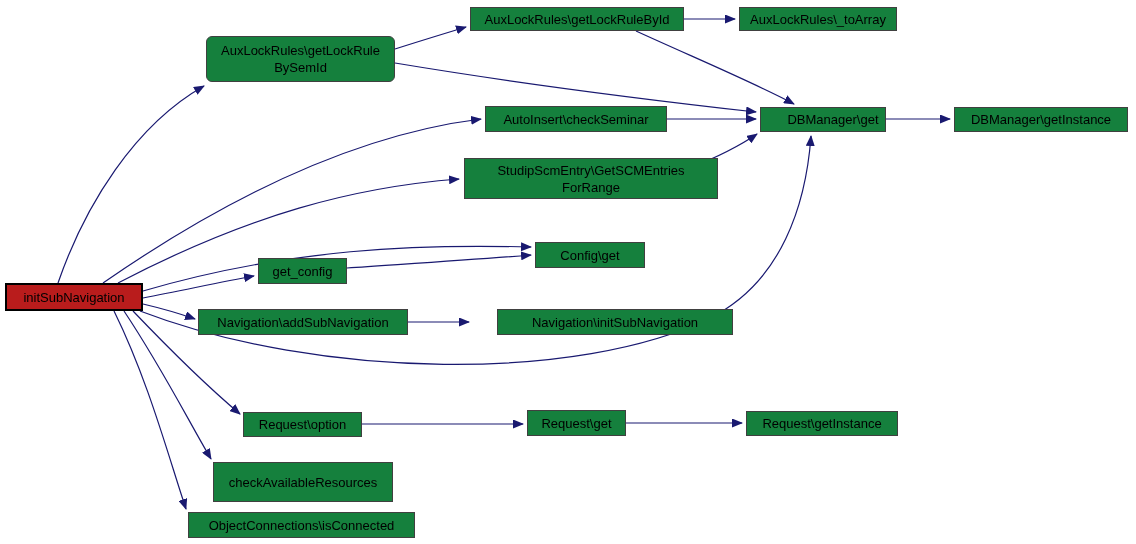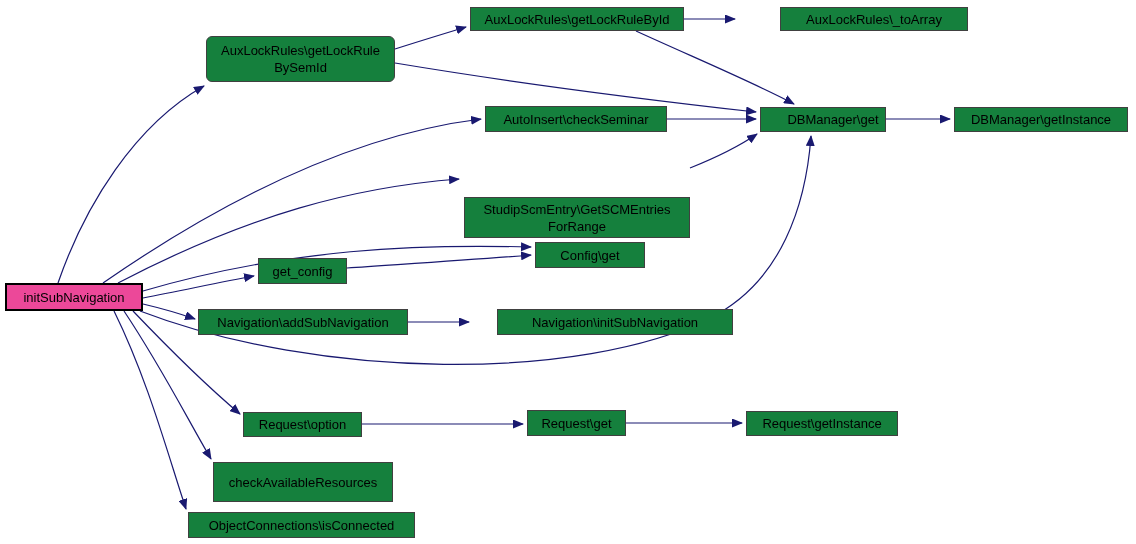--- a/index.html
+++ b/index.html
@@ -30,21 +30,21 @@
     line-height: 17px;
     display: flex;
     flex-direction: column;
     align-items: center;
     justify-content: center;
     text-align: center;
     white-space: nowrap;
     cursor: pointer;
   }
   .node.highlight {
-    background: #ec4899;
+    background: #b91c1c;
     border: 2px solid #000000;
   }
   .edge {
     fill: none;
     stroke-width: 1.2px;
   }
 </style>
 </head>
 <body>
 
@@ -83,33 +83,33 @@
 <div class="node highlight" style="left: 5px; top: 283px; width: 138px; height: 28px;">
       <div>initSubNavigation</div>
     </div>
     <div class="node" style="left: 206px; top: 36px; width: 189px; height: 46px; border-radius: 6px;">
       <div>AuxLockRules\getLockRule</div>
       <div>BySemId</div>
     </div>
     <div class="node" style="left: 470px; top: 7px; width: 214px; height: 24px;">
       <div>AuxLockRules\getLockRuleById</div>
     </div>
-    <div class="node" style="left: 739px; top: 7px; width: 188px; height: 24px; margin-left: 41px;">
+    <div class="node" style="left: 739px; top: 7px; width: 158px; height: 24px;">
       <div>AuxLockRules\_toArray</div>
     </div>
     <div class="node" style="left: 485px; top: 106px; width: 182px; height: 26px;">
       <div>AutoInsert\checkSeminar</div>
     </div>
     <div class="node" style="left: 760px; top: 107px; width: 126px; height: 25px; padding-left: 20px;">
       <div>DBManager\get</div>
     </div>
     <div class="node" style="left: 954px; top: 107px; width: 174px; height: 25px;">
       <div>DBManager\getInstance</div>
     </div>
-    <div class="node" style="left: 464px; top: 158px; width: 226px; height: 41px; margin-top: 39px;">
+    <div class="node" style="left: 464px; top: 158px; width: 254px; height: 41px;">
       <div>StudipScmEntry\GetSCMEntries</div>
       <div>ForRange</div>
     </div>
     <div class="node" style="left: 535px; top: 242px; width: 110px; height: 26px;">
       <div>Config\get</div>
     </div>
     <div class="node" style="left: 258px; top: 258px; width: 89px; height: 26px;">
       <div>get_config</div>
     </div>
     <div class="node" style="left: 198px; top: 309px; width: 210px; height: 26px;">

